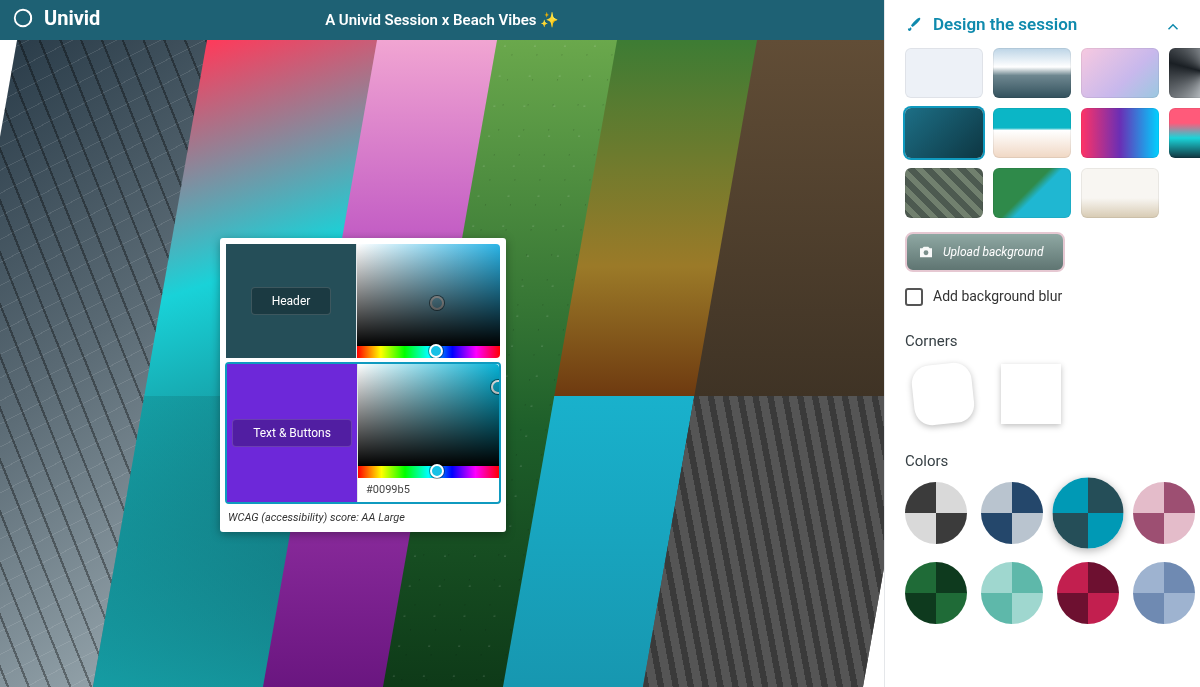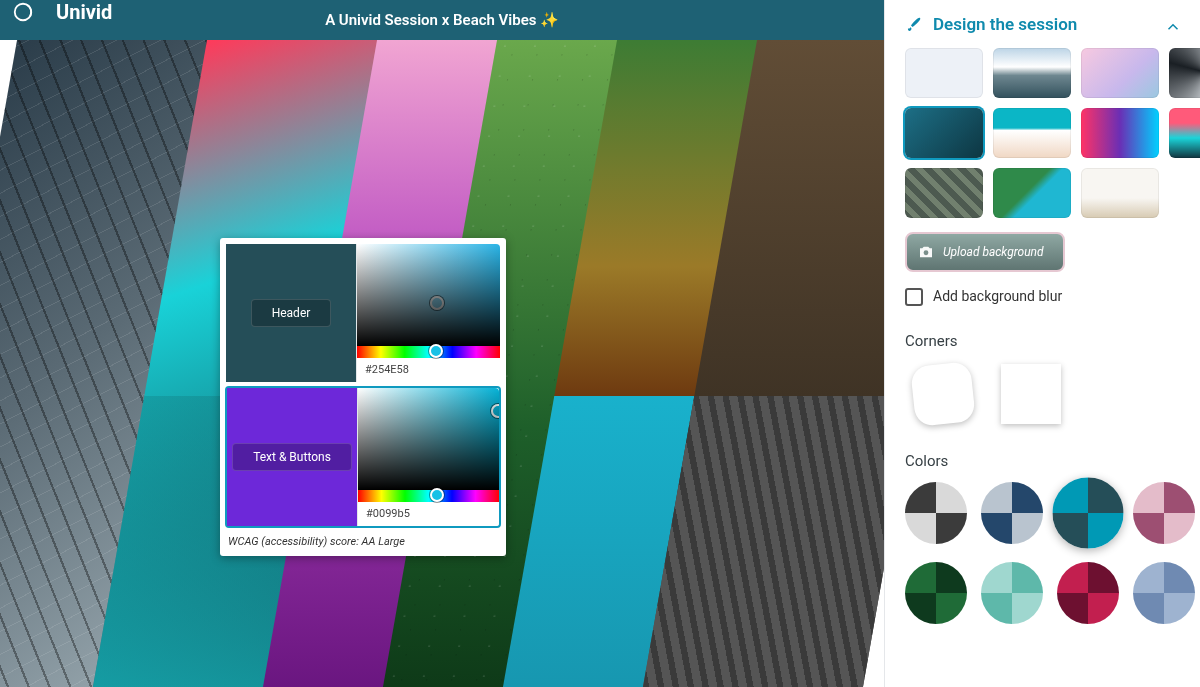--- a/index.html
+++ b/index.html
@@ -1,20 +1,20 @@
 <!DOCTYPE html>
 <html><head>
 <meta charset="utf-8">
 <style>
   * { box-sizing: border-box; margin: 0; padding: 0; }
   body { font-family: -apple-system, BlinkMacSystemFont, "Segoe UI", Roboto, Helvetica, Arial, sans-serif; width:1200px; height:687px; overflow:hidden; background:#fff; }
   .app { display:flex; width:1200px; height:687px; }
   .stage-wrap { flex:1 1 auto; position:relative; }
   .header-bar { height:40px; background:#1e6174; display:flex; align-items:center; color:#fff; font-size:15px; font-weight:600; position:relative; }
-  .logo { position:absolute; left:12px; top:0; display:flex; align-items:center; gap:22px; font-size:20px; font-weight:700; }
+  .logo { position:absolute; left:12px; top:6px; display:flex; align-items:center; gap:10px; font-size:20px; font-weight:700; }
   .logo svg { width:22px; height:22px; }
   .header-title { margin:8px auto; }
   .stage { position:relative; width:100%; height:calc(687px - 40px); overflow:hidden; }
   .bg-strip { position:absolute; top:0; bottom:0; }
   .bg-0 { left:-40px; width:300px; transform:skewX(-10deg); background:linear-gradient(135deg,#2b3d4a 0%,#5a6a74 45%,#a0afb6 100%); }
   .bg-0::after{content:"";position:absolute;inset:0;background:repeating-linear-gradient(60deg,rgba(0,0,0,.35) 0 2px,transparent 2px 18px),repeating-linear-gradient(-30deg,rgba(255,255,255,.1) 0 1px,transparent 1px 22px);}
   .bg-1 { left:150px; width:260px; transform:skewX(-10deg); background:linear-gradient(160deg,#ff3a5a 0%,#19d2d8 35%,#0f2a33 100%); }
   .bg-1::after{content:"";position:absolute;top:55%;left:0;right:0;bottom:0;background:linear-gradient(180deg,rgba(0,0,0,.1),rgba(24,210,216,.6));}
   .bg-2 { left:320px; width:220px; transform:skewX(-10deg); background:linear-gradient(180deg,#f1a5d2 0%,#b446c0 40%,#6a1680 100%); }
   .bg-3 { left:440px; width:230px; transform:skewX(-10deg); background:linear-gradient(180deg,#6aa84c 0%,#1e5f2a 60%,#0e3a18 100%); }
@@ -93,21 +93,20 @@
           <div class="swatch-side" style="background:#254E58">
             <span class="swatch-label">Header</span>
           </div>
           <div class="picker-right">
             <div class="gradient-box g1">
                 <div class="gcursor"></div>
               </div>
             <div class="hue-strip h1">
                 <div class="hue-handle"></div>
               </div>
-            <div class="hex-field">#254E58</div>
           </div>
         </div>
         <div class="picker active">
           <div class="swatch-side" style="background:#6d28d9">
             <span class="swatch-label">Text &amp; Buttons</span>
           </div>
           <div class="picker-right">
             <div class="gradient-box g2">
                 <div class="gcursor"></div>
               </div>

